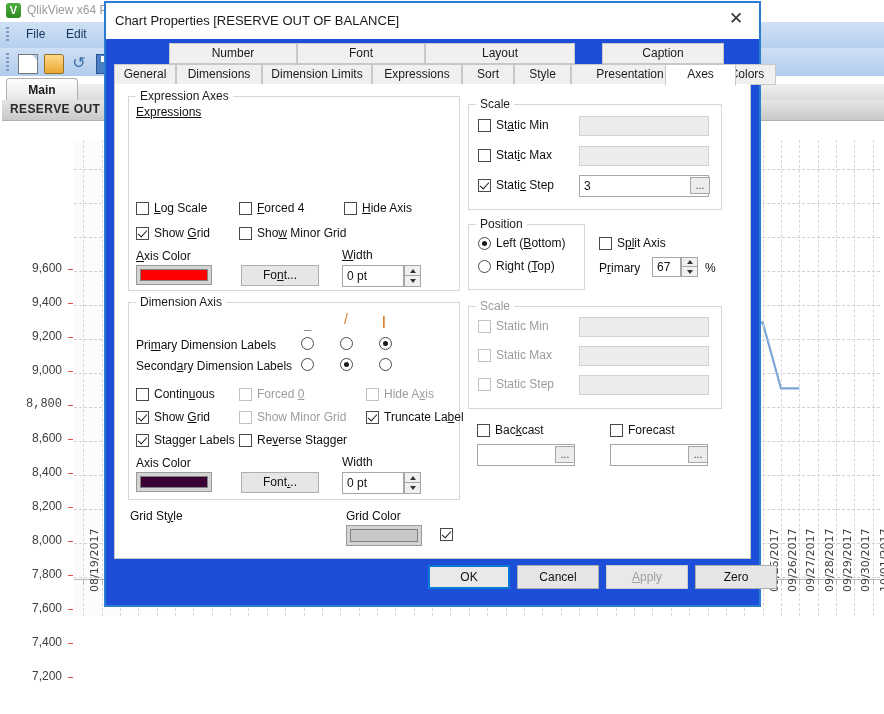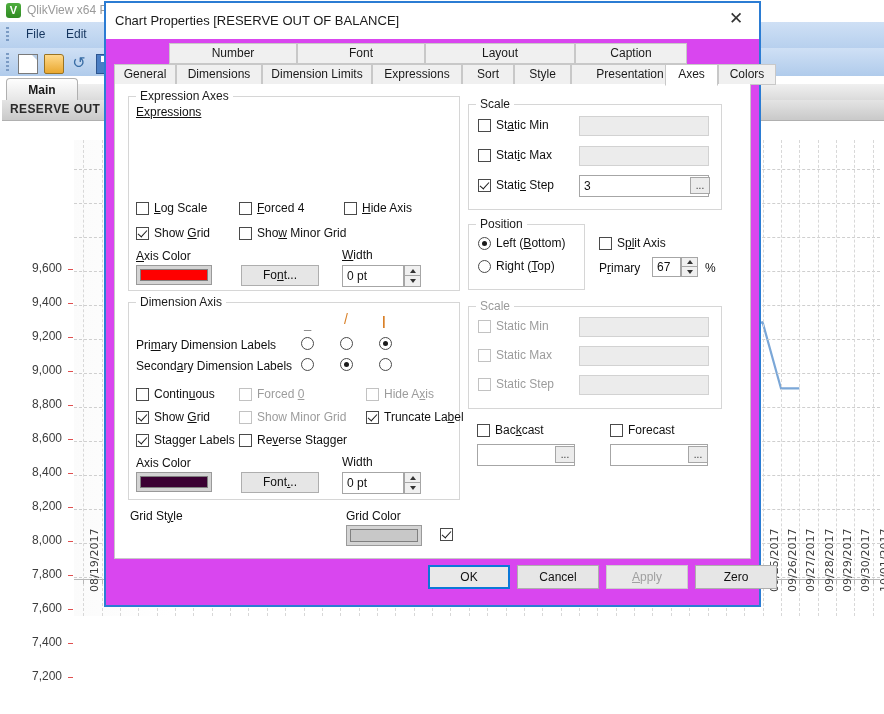--- a/index.html
+++ b/index.html
@@ -59,21 +59,21 @@
       white-space:nowrap;}
   .ytick-mark{position:absolute;width:5px;height:0;border-top:1px solid #e05050;}
   .xtick-mark{position:absolute;top:0;width:0;height:5px;border-left:1px solid #b8b8b8;}
   .xlabel{position:absolute;font-size:11px;color:#3c3c3c;white-space:nowrap;
       transform-origin:left top;transform:rotate(-90deg);
       font-family:"DejaVu Sans", sans-serif;}
   .xaxis-line{position:absolute;left:72px;right:4px;height:0;border-top:1px solid #b8b8b8;}
 
   
   #dialog{position:absolute;left:105px;top:2px;width:653px;height:602px;
-      background:#d946ef;border:1px solid #2b7cd3;box-shadow:0 0 0 1px #2b7cd3;}
+      background:#1d4ed8;border:1px solid #2b7cd3;box-shadow:0 0 0 1px #2b7cd3;}
   .dlg-titlebar{position:absolute;left:0;top:0;right:0;height:36px;background:#ffffff;}
   .dlg-title{position:absolute;left:9px;top:10px;font-size:13px;color:#1a1a1a;white-space:nowrap;}
   .dlg-close{position:absolute;right:0;top:0;width:46px;height:30px;color:#333;
       font-size:17px;line-height:30px;text-align:center;cursor:pointer;
       font-family:"DejaVu Sans", sans-serif;}
 
   
   .tabstrip{position:absolute;left:8px;top:40px;right:8px;height:42px;}
   .tab-row{position:absolute;left:0;right:0;height:21px;}
   .tab-row.r1{top:0;}
@@ -261,21 +261,21 @@
       </div>
     <div id="y-axis">
         <div class="ytick-label" style="top: 161px; right: 822px;">9,600</div>
         <div class="ytick-mark" style="top: 169px; left: 66px;"></div>
         <div class="ytick-label" style="top: 195px; right: 822px;">9,400</div>
         <div class="ytick-mark" style="top: 203px; left: 66px;"></div>
         <div class="ytick-label" style="top: 229px; right: 822px;">9,200</div>
         <div class="ytick-mark" style="top: 237px; left: 66px;"></div>
         <div class="ytick-label" style="top: 263px; right: 822px;">9,000</div>
         <div class="ytick-mark" style="top: 271px; left: 66px;"></div>
-        <div class="ytick-label" style="top: 297px; right: 822px;">8,800</div>
+        <div class="ytick-label" style="top: 297px; right: 822px; font-family: Liberation Mono, monospace;">8,800</div>
         <div class="ytick-mark" style="top: 305px; left: 66px;"></div>
         <div class="ytick-label" style="top: 331px; right: 822px;">8,600</div>
         <div class="ytick-mark" style="top: 339px; left: 66px;"></div>
         <div class="ytick-label" style="top: 365px; right: 822px;">8,400</div>
         <div class="ytick-mark" style="top: 373px; left: 66px;"></div>
         <div class="ytick-label" style="top: 399px; right: 822px;">8,200</div>
         <div class="ytick-mark" style="top: 407px; left: 66px;"></div>
         <div class="ytick-label" style="top: 433px; right: 822px;">8,000</div>
         <div class="ytick-mark" style="top: 441px; left: 66px;"></div>
         <div class="ytick-label" style="top: 467px; right: 822px;">7,800</div>
@@ -386,31 +386,31 @@
   <div class="dlg-titlebar">
     <div class="dlg-title">Chart Properties [RESERVE OUT OF BALANCE]</div>
     <div class="dlg-close">✕</div>
   </div>
 
   <div class="tabstrip">
     <div class="tab-row r1">
       <div class="tabbtn" style="left:55px;width:128px">Number</div>
       <div class="tabbtn" style="left:183px;width:128px">Font</div>
       <div class="tabbtn" style="left:311px;width:150px">Layout</div>
-      <div class="tabbtn" style="left:461px;width:112px">Caption</div>
+      <div class="tabbtn" style="left:488px;width:122px">Caption</div>
     </div>
     <div class="tab-row r2">
       <div class="tabbtn" style="left:0px;width:62px">General</div>
       <div class="tabbtn" style="left:62px;width:86px">Dimensions</div>
       <div class="tabbtn" style="left:148px;width:110px">Dimension Limits</div>
       <div class="tabbtn" style="left:258px;width:90px">Expressions</div>
       <div class="tabbtn" style="left:348px;width:52px">Sort</div>
       <div class="tabbtn" style="left:400px;width:57px">Style</div>
       <div class="tabbtn" style="left:457px;width:118px">Presentation</div>
-      <div class="tabbtn active" style="left:551px;width:53px">Axes</div>
+      <div class="tabbtn active" style="left:551px;width:71px">Axes</div>
       <div class="tabbtn" style="left:604px;width:58px">Colors</div>
     </div>
   </div>
 
   <div class="tabpage">
 
     <div class="group" style="left:13px;top:12px;width:330px;height:193px">
       <span class="glabel">Expression Axes</span>
 
       <div class="lbl" style="left:7px;top:8px"><span class="und">Expressions</span></div>

